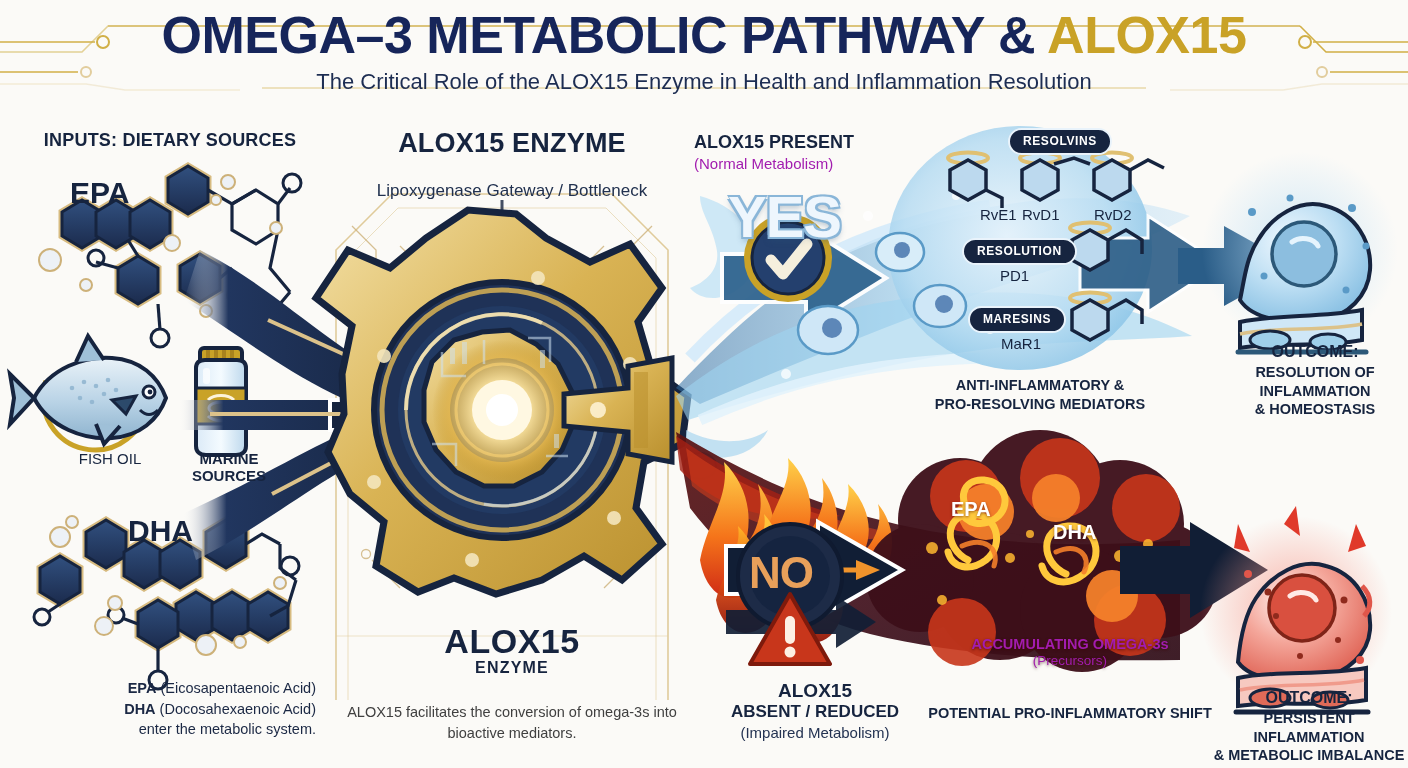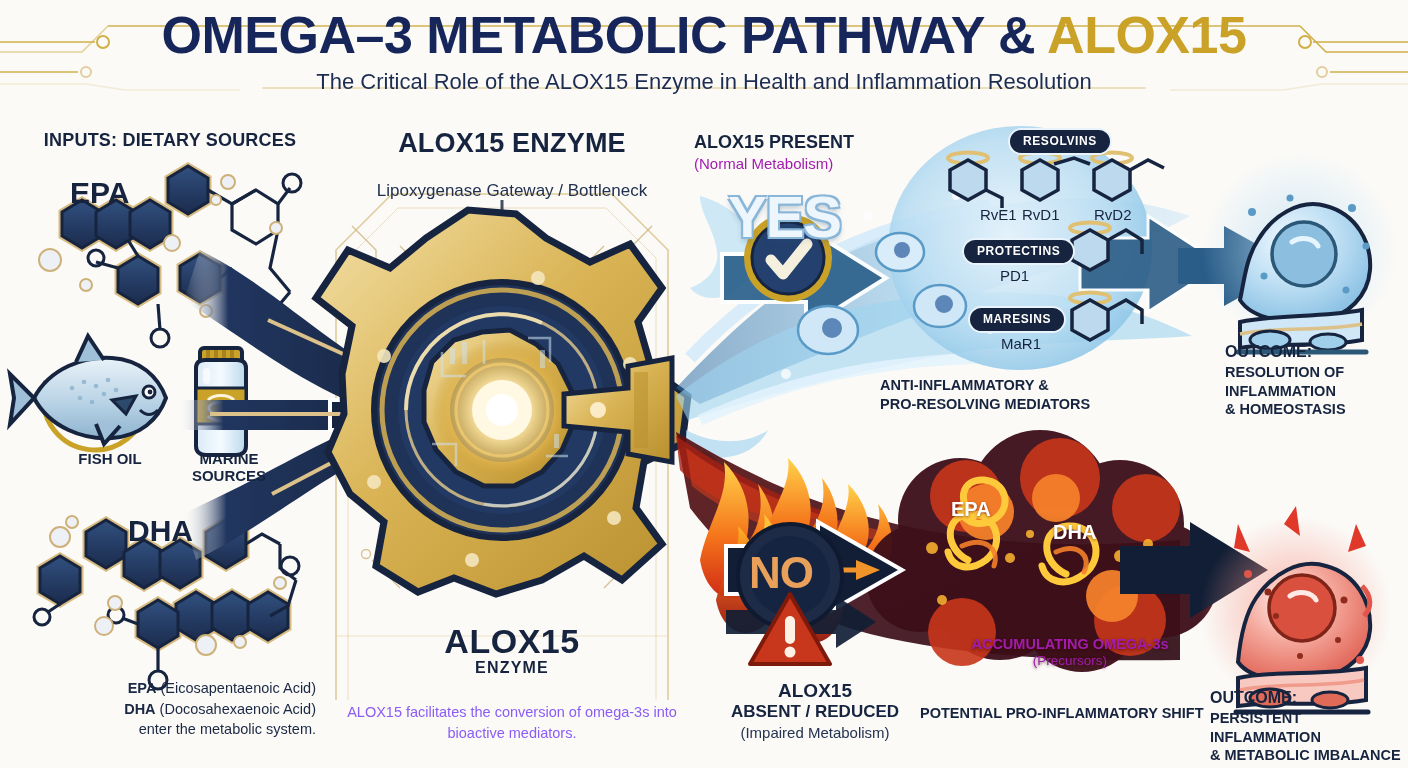--- a/index.html
+++ b/index.html
@@ -18,39 +18,39 @@
   #title-bar { left:0; top:8px; width:1408px; text-align:center; }
   #title-main {
     font-size:52px; font-weight:bold; letter-spacing:-0.5px;
     color:#16255a; white-space:nowrap; line-height:1.05;
   }
   #title-main .accent { color:#c9a227; }
   #subtitle {
     font-size:22px; color:#1d2d52; margin-top:6px; white-space:nowrap;
     font-weight:400;
   }
-  .cap { font-size:14px; font-weight:bold; color:#16243f; text-align:left; line-height:1.3; }
+  .cap { font-size:14px; font-weight:bold; color:#16243f; text-align:center; line-height:1.3; }
   .molname { font-size:30px; font-weight:bold; color:#16243f; }
 
   
   #inputs-header { left:30px; top:130px; width:280px; font-size:18px; font-weight:bold; text-align:center; letter-spacing:.2px;}
   #epa-label { left:70px; top:176px; }
   #dha-label { left:128px; top:514px; }
-  #fishoil-label { left:30px; top:450px; width:160px; font-size:15px; font-weight:bold; text-align:center;}
+  #fishoil-label { left:30px; top:450px; width:160px; font-size:15px; font-weight:normal; text-align:center;}
   #marine-label { left:168px; top:450px; width:122px; font-size:15px; font-weight:bold; text-align:center; line-height:1.15;}
   #left-note { left:16px; top:678px; width:300px; font-size:14.5px; line-height:1.42; text-align:right; color:#1b2844;}
   #left-note b { font-weight:bold; }
 
   
   #center-title { left:352px; top:128px; width:320px; font-size:27px; font-weight:bold; text-align:center; letter-spacing:.2px;}
   #center-sub { left:342px; top:163px; width:340px; font-size:17px; text-align:center; color:#21314f;margin-top:18px;}
   #center-name { left:372px; top:622px; width:280px; text-align:center; }
   #center-name .big { font-size:34px; font-weight:bold; letter-spacing:.5px; }
   #center-name .small { font-size:16px; font-weight:bold; letter-spacing:1.2px; margin-top:-2px;}
-  #center-desc { left:342px; top:702px; width:340px; font-size:14.5px; line-height:1.45; text-align:center; color:#8b5cf6;}
+  #center-desc { left:342px; top:702px; width:340px; font-size:14.5px; line-height:1.45; text-align:center; color:#404040;}
 
   
   #yes-header { left:694px; top:132px; width:250px; font-size:18px; font-weight:bold; text-align:left; }
   #yes-sub { left:694px; top:155px; width:250px; font-size:15px; text-align:left; color:#a21caf;}
   #yes-word {
     left:728px; top:183px; font-size:58px; font-weight:bold;
     color:#eef6fd; letter-spacing:-1px;
     text-shadow: -2px -2px 0 #8ab6d8, 2px -2px 0 #8ab6d8, -2px 2px 0 #8ab6d8, 2px 2px 0 #8ab6d8, 0 4px 6px rgba(40,80,120,.35);
   }
   .pill {
@@ -651,21 +651,21 @@
   <div class="abs" id="center-desc">ALOX15 facilitates the conversion of omega-3s into bioactive mediators.</div>
 
   <div class="abs" id="yes-header">ALOX15 PRESENT</div>
   <div class="abs" id="yes-sub">(Normal Metabolism)</div>
   <div class="abs" id="yes-word">YES</div>
 
   <div class="pill" id="pill-resolvins">RESOLVINS</div>
   <div class="mdlbl" id="lbl-rve1">RvE1</div>
   <div class="mdlbl" id="lbl-rvd1">RvD1</div>
   <div class="mdlbl" id="lbl-rvd2">RvD2</div>
-  <div class="pill" id="pill-protectins">PROTECTINS</div>
+  <div class="pill" id="pill-protectins">RESOLUTION</div>
   <div class="mdlbl" id="lbl-pd1">PD1</div>
   <div class="pill" id="pill-maresins">MARESINS</div>
   <div class="mdlbl" id="lbl-mar1">MaR1</div>
 
   <div class="abs cap" id="anti-cap">
     <div>ANTI-INFLAMMATORY &amp;</div>
     <div>PRO-RESOLVING MEDIATORS</div>
   </div>
 
   <div class="abs cap" id="out-top-cap">

